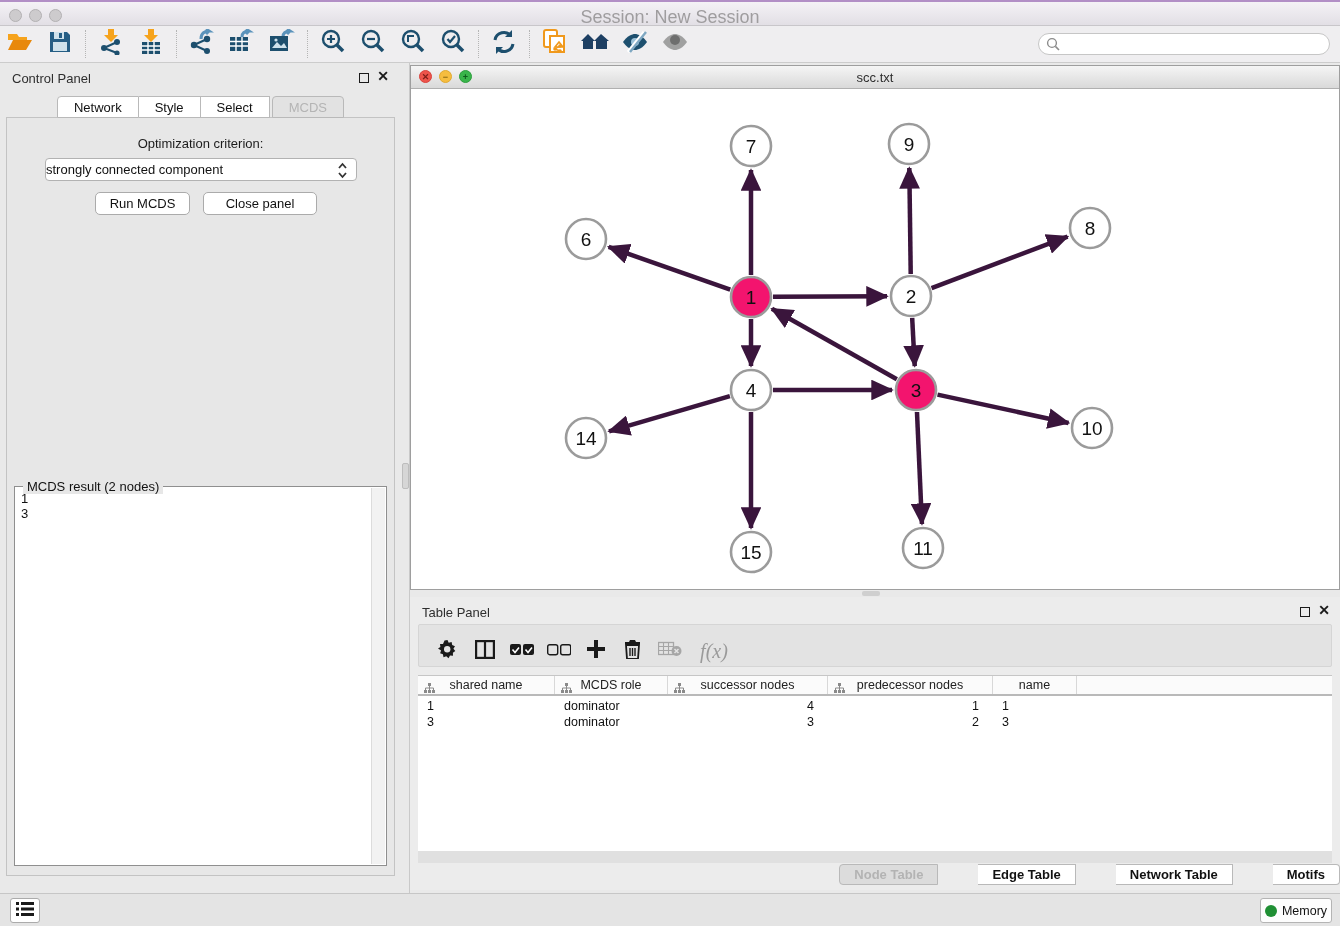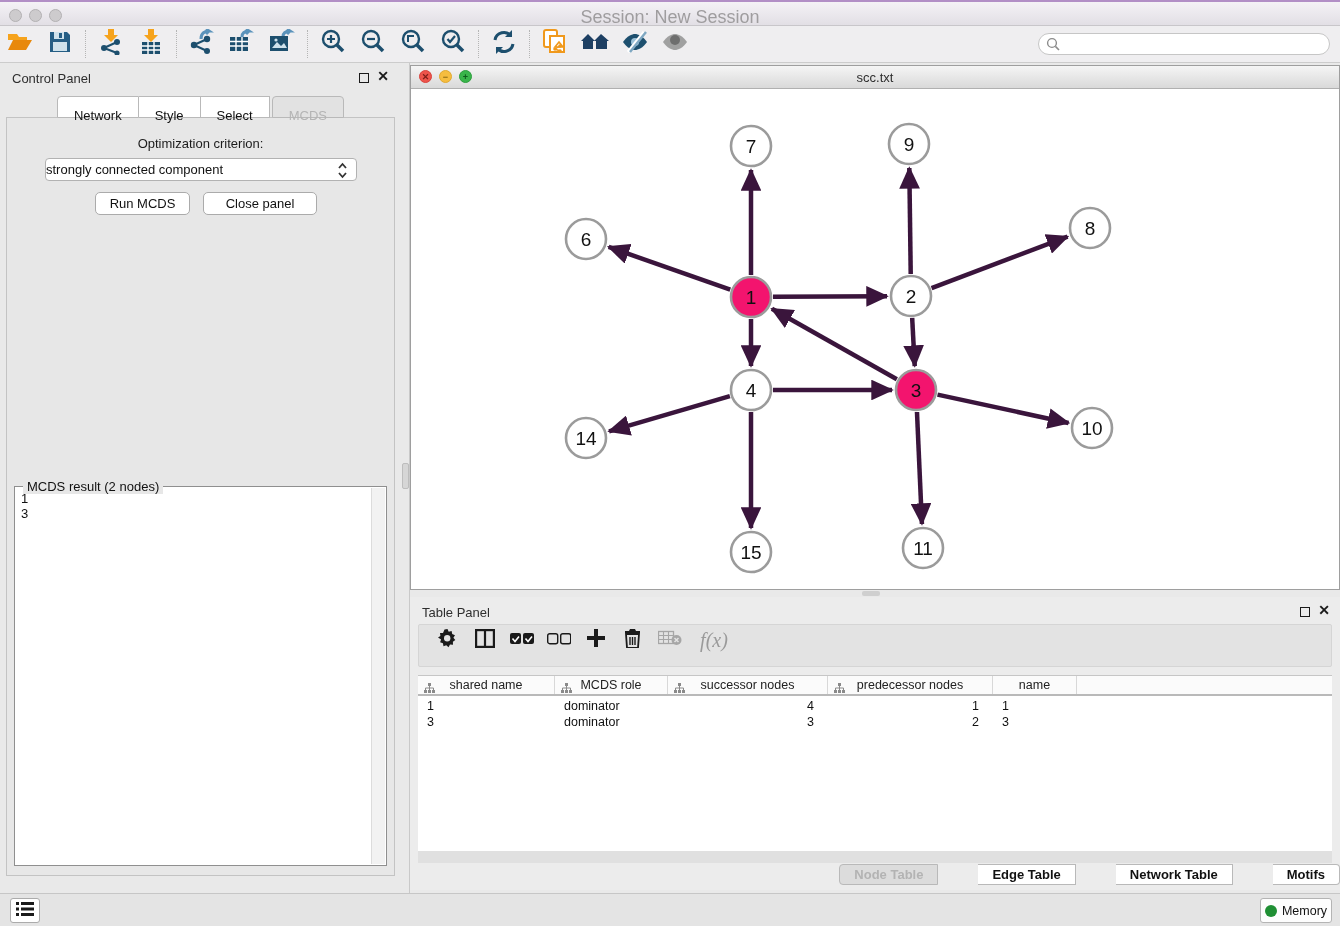--- a/index.html
+++ b/index.html
@@ -31,21 +31,21 @@
   #control-panel { position:absolute; left:0; top:63px; width:401px; height:830px;
     background:#e9e9e9; }
   .panel-header { position:absolute; left:0; top:0; width:100%; height:30px; }
   .panel-title { position:absolute; left:12px; top:8px; font-size:13px; color:#2e2e2e; }
   .float-btn { position:absolute; top:10px; width:10px; height:10px;
     border:1.6px solid #1a1a1a; background:transparent; }
   .close-btn { position:absolute; top:5px; font-size:14px; font-weight:bold; color:#1a1a1a; }
 
   #cp-tabs { position:absolute; left:0; top:33px; width:100%; height:22px;
     display:flex; justify-content:center; z-index:3; }
-  .tab { height:22px; padding:8px 16px; font-size:13px; line-height:21px;
+  .tab { height:22px; padding:0 16px; font-size:13px; line-height:21px;
     background:#fff; border:1px solid #b9b9b9; border-left:none; color:#111; }
   .tab:first-child { border-left:1px solid #b9b9b9; border-radius:4px 0 0 0; }
   .tab:last-child { border-radius:0 4px 4px 0; }
   .tab.inactive-look { background:#e2e2e2; color:#b4b4b4; border-radius:4px 4px 0 0;
     margin-left:2px; border-left:1px solid #b9b9b9; }
 
   #cp-box { position:absolute; left:6px; top:54px; width:389px; height:759px;
     border:1px solid #c3c3c3; background:#e7e7e7; }
   #opt-label { position:absolute; left:0; width:100%; top:18px; text-align:center;
     font-size:13px; color:#1c1c1c; }
@@ -88,21 +88,21 @@
   #nt-zoom  { left:48px; background:#39b54a; border:1px solid #2d9e3d; color:#0e5d1c; }
   #net-title { position:absolute; left:0; right:0; top:4px; text-align:center;
     font-size:13px; color:#2e2e2e; }
   #graph-svg { position:absolute; left:0; top:23px; }
 
   
   #table-panel { position:absolute; left:410px; top:597px; width:930px; height:293px;
     background:#ececec; }
   #tp-toolbar { position:absolute; left:8px; top:27px; width:914px; height:43px;
     background:#e3e3e3; border:1px solid #d5d5d5; border-radius:2px;
-    display:flex; align-items:flex-start; padding-left:10px; }
+    display:flex; align-items:flex-end; padding-left:10px; }
   .tp-btn { width:37px; height:30px; display:flex; align-items:center; justify-content:center; }
   #fx-label { font-size:20px; color:#9a9a9a; font-style:italic;
     font-family:"Liberation Serif", serif; }
 
   #tp-table { position:absolute; left:8px; top:78px; width:914px; height:176px;
     background:#fff; border-top:1px solid #c6c6c6; }
   #tp-header { position:absolute; left:0; top:0; height:20px; width:100%;
     background:#fbfbfb; border-bottom:2px solid #b9b9b9; display:flex; }
   .th { position:relative; height:100%; border-right:1px solid #d8d8d8;
     font-size:12.5px; color:#222; text-align:center; line-height:18px; }

